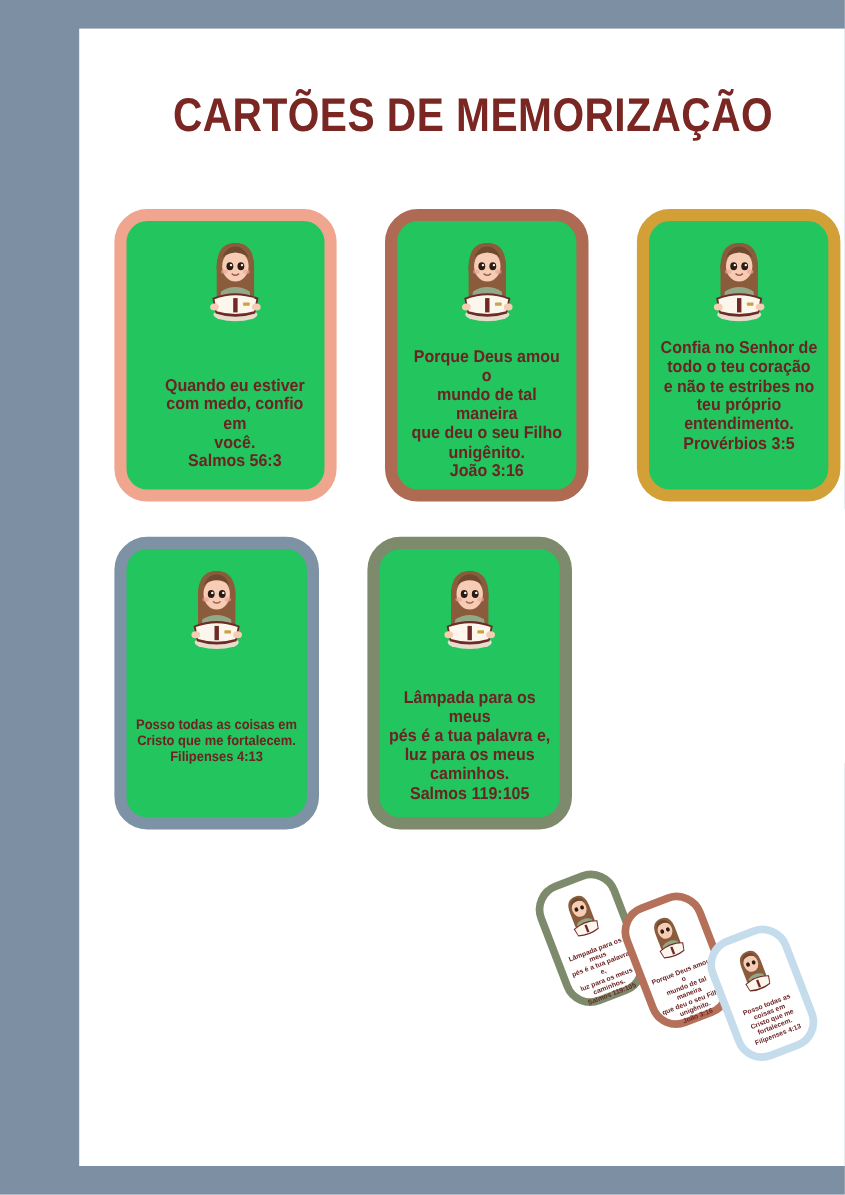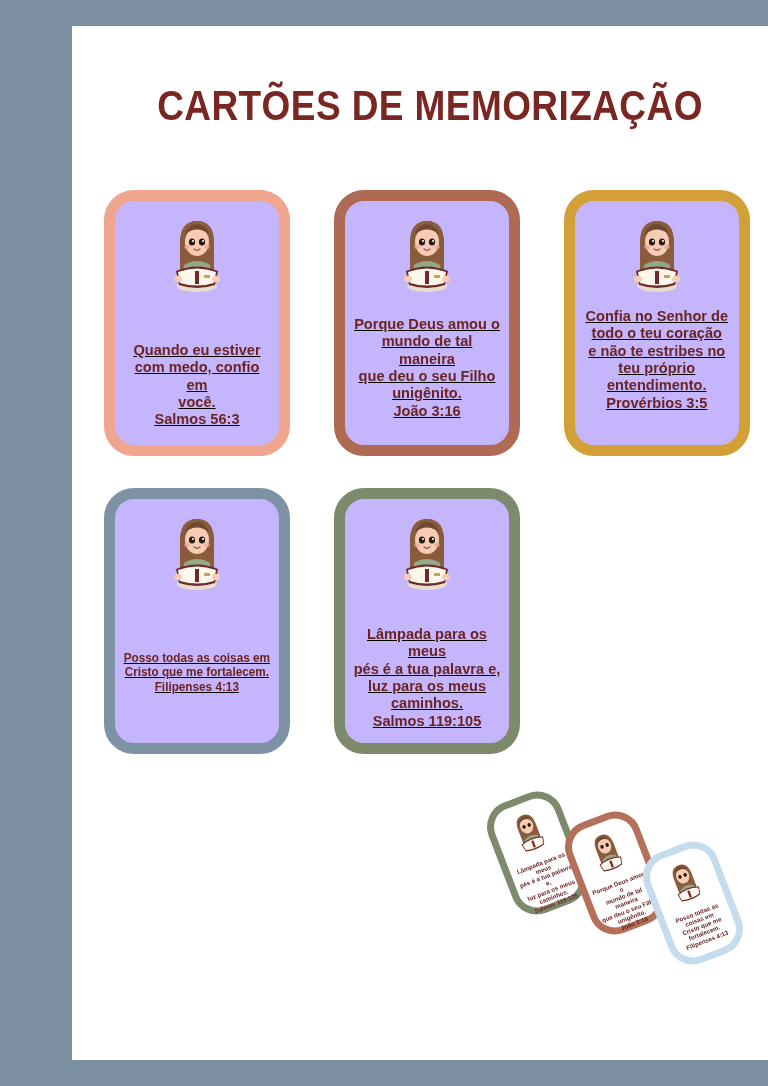--- a/index.html
+++ b/index.html
@@ -56,27 +56,26 @@
     display: flex;
     gap: 44px;
     margin-bottom: 32px;
   }
   .memory-card {
     width: 164px;
     height: 244px;
     border-style: solid;
     border-width: 11px;
     border-radius: 30px;
-    background: #c4b5fd;
+    background: #22c55e;
     box-sizing: content-box;
     position: relative;
     display: flex;
     flex-direction: column;
     align-items: center;
-    text-decoration: underline;
   }
   .card-inner {
     width: 100%;
     height: 100%;
     display: flex;
     flex-direction: column;
     align-items: center;
     justify-content: flex-start;
     padding-top: 12px;
     box-sizing: border-box;
@@ -147,21 +146,21 @@
 <body style="background: rgb(125, 143, 163);">
 
 <div id="page-sheet" style="background: rgb(255, 255, 255);">
 
   <div id="page-title" style="color: rgb(122, 39, 35);">CARTÕES DE MEMORIZAÇÃO</div>
 
   <div id="card-grid">
 
     <div class="card-row">
 
-      <div class="memory-card" style="border-color: rgb(240, 165, 142);">
+      <div class="memory-card" style="border-color: rgb(240, 165, 142); padding-left: 17px;">
         <div class="card-inner">
           <span class="girl-illustration">
             <svg width="62" height="80" viewBox="0 0 62 80" xmlns="http://www.w3.org/2000/svg">
               <ellipse cx="31" cy="30" rx="17" ry="22" fill="#7a5236"></ellipse>
               <path d="M14 30 q0 -22 17 -22 q17 0 17 22 l0 26 q-6 4 -17 4 q-11 0 -17 -4 z" fill="#8a5c3c"></path>
               <ellipse cx="31" cy="29" rx="12" ry="14" fill="#f6cdb4"></ellipse>
               <path d="M19 21 q12 -9 24 0 q-4 -10 -12 -10 q-8 0 -12 10 z" fill="#6f4a30"></path>
               <ellipse cx="26" cy="29" rx="3.1" ry="3.6" fill="#2c1b12"></ellipse>
               <ellipse cx="36" cy="29" rx="3.1" ry="3.6" fill="#2c1b12"></ellipse>
               <circle cx="27" cy="28" r="1.1" fill="#ffffff"></circle>

